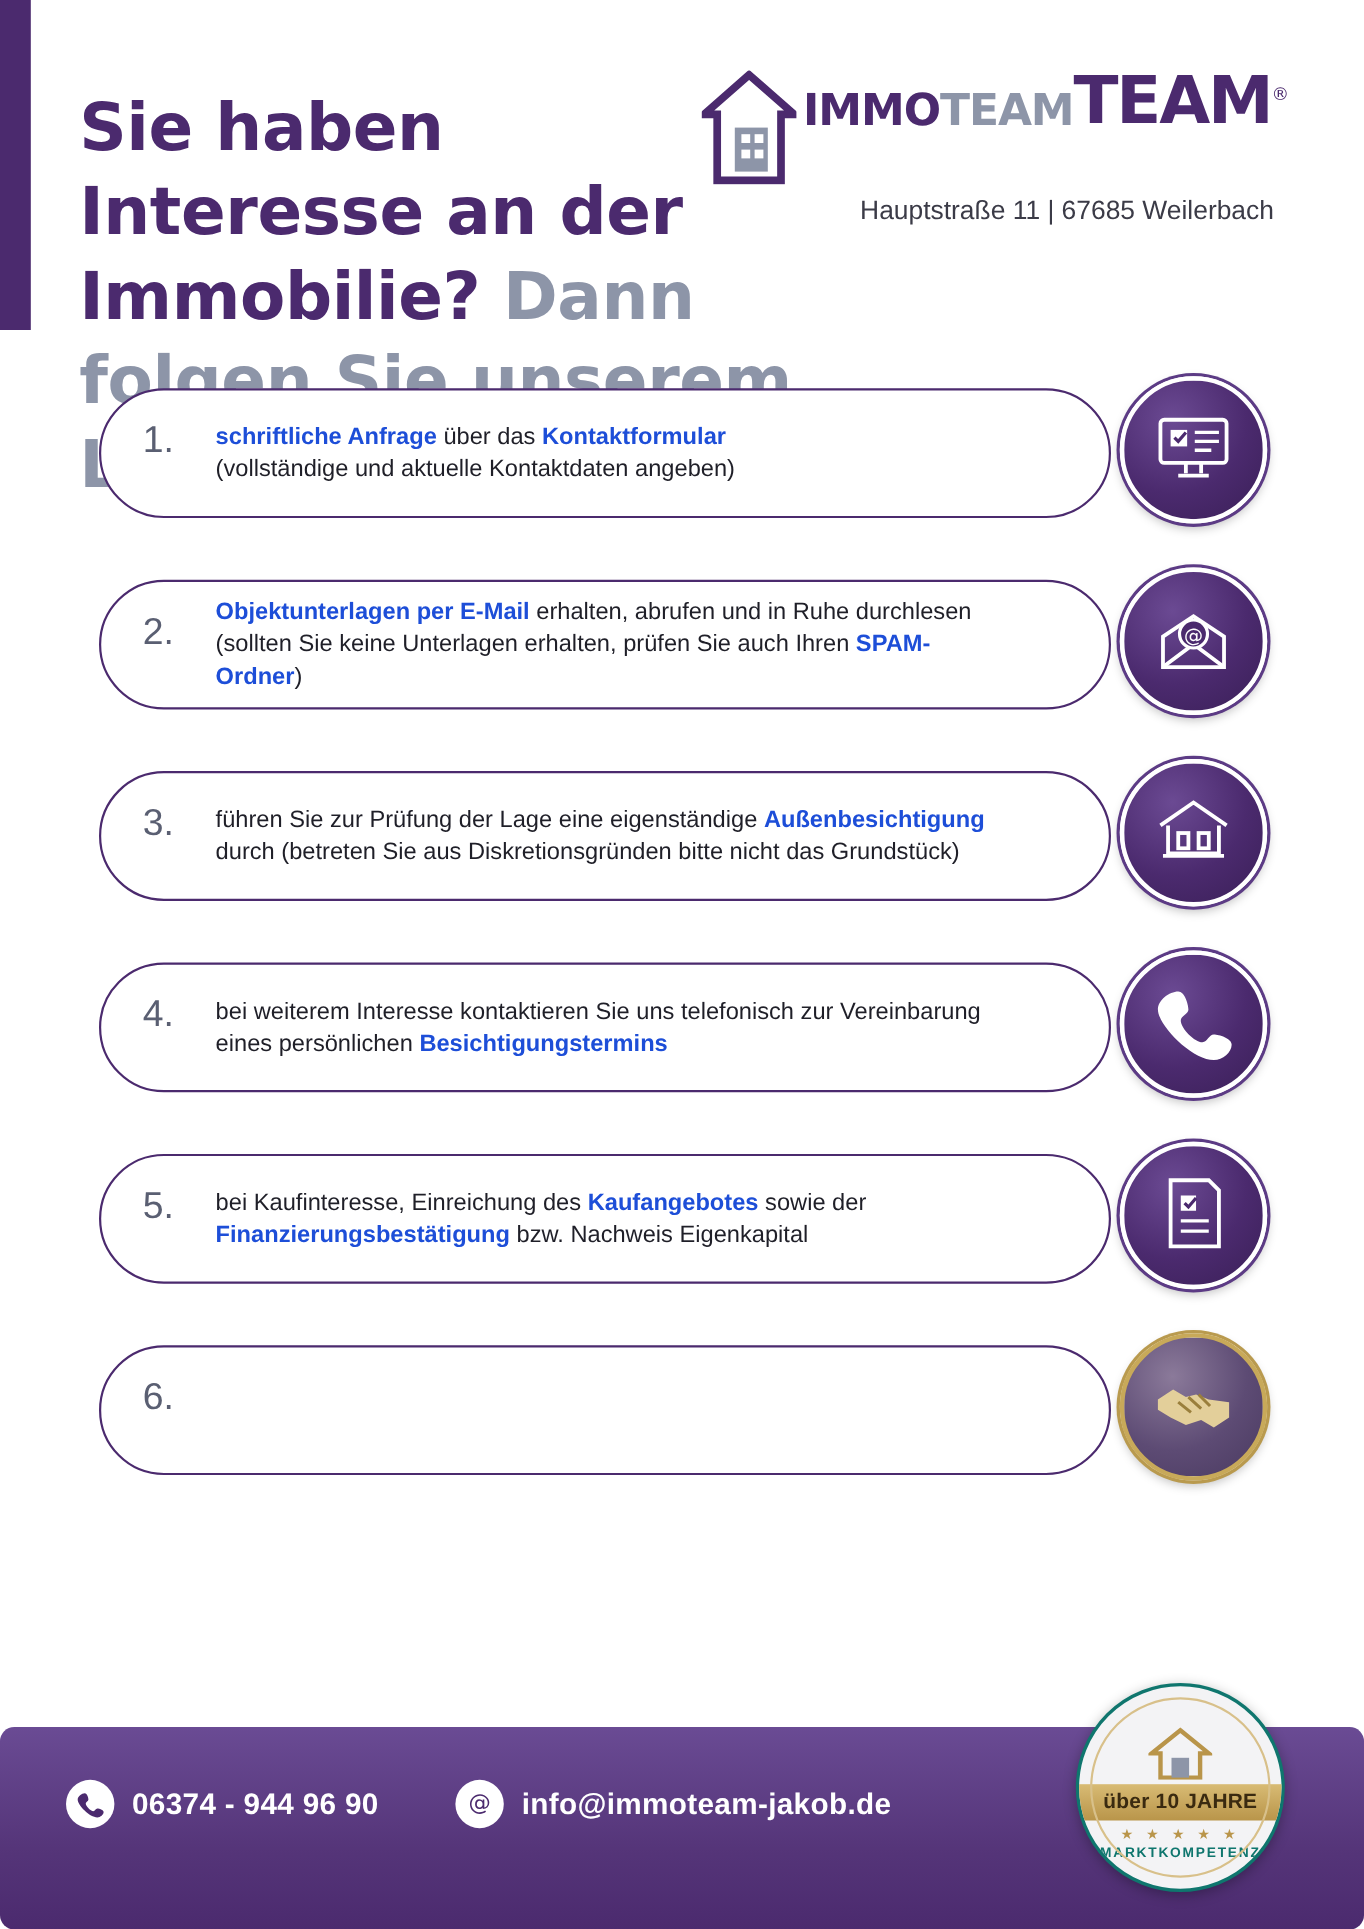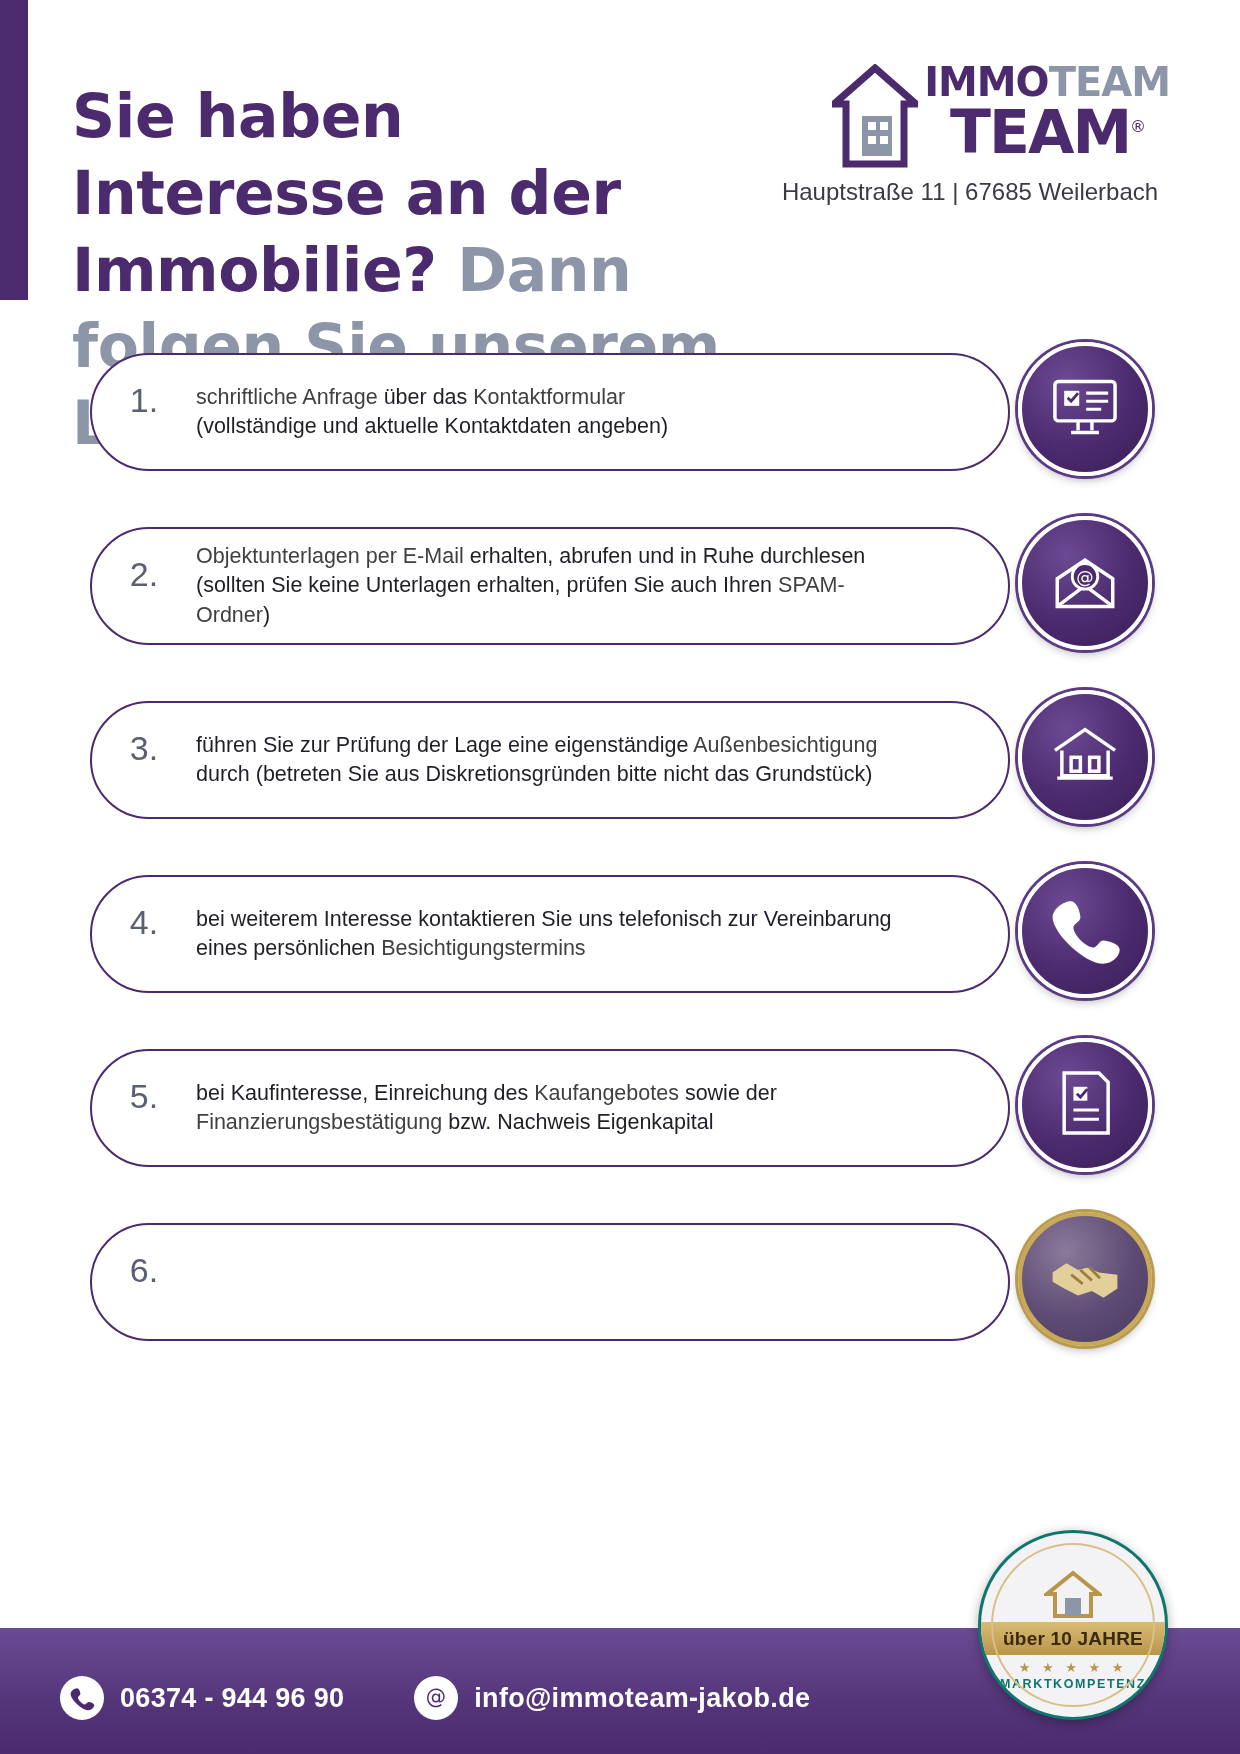--- a/index.html
+++ b/index.html
@@ -53,21 +53,21 @@
     width: 400px;
     text-align: right;
   }
   .logo-row {
     display: flex;
     align-items: flex-start;
     justify-content: flex-end;
     gap: 6px;
   }
   .logo-mark { width: 86px; height: 104px; flex: 0 0 auto; margin-top: 2px; }
-  .logo-words { display: flex; flex-direction: column; align-items: center; }
+  .logo-words { display: flex; align-items: flex-end; }
   .logo-line1 {
     font-family: "DejaVu Sans", sans-serif;
     font-weight: bold;
     font-size: 40px;
     letter-spacing: -1px;
     line-height: 1;
     color: #4b2a6e;
   }
   .logo-line1 .grey { color: #8d95a8; }
   .logo-line2 {
@@ -132,21 +132,21 @@
     top: 8px;
     width: 700px;
     height: 118px;
     display: flex;
     flex-direction: column;
     justify-content: center;
     font-size: 21.5px;
     line-height: 1.35;
     color: #1f1f28;
   }
-  .step-text b { font-weight: normal; color: #404040; }
+  .step-text b { font-weight: bold; color: #1d4ed8; }
 
   .badge {
     position: absolute;
     right: 88px;
     top: -3px;
     width: 134px;
     height: 134px;
     border-radius: 50%;
     background: radial-gradient(circle at 35% 28%, #6b4a93 0%, #4b2a6e 55%, #3a1f57 100%);
     border: 4px solid #ffffff;
@@ -161,22 +161,23 @@
     box-shadow: 0 0 0 3px #b99a4e, 0 4px 10px rgba(0,0,0,0.28);
     border: 4px solid #c8a959;
   }
 
   
   .footer {
     position: absolute;
     left: 0;
     bottom: 0;
     width: 1240px;
-    height: 126px;
+    height: 184px;
     background: linear-gradient(180deg, #6a4b94 0%, #553579 60%, #4b2a6e 100%);
+    border-radius: 13px;
   }
   .footer-inner {
     position: absolute;
     left: 60px;
     top: 48px;
     display: flex;
     align-items: center;
     gap: 70px;
   }
   .fitem { display: flex; align-items: center; gap: 16px; }

